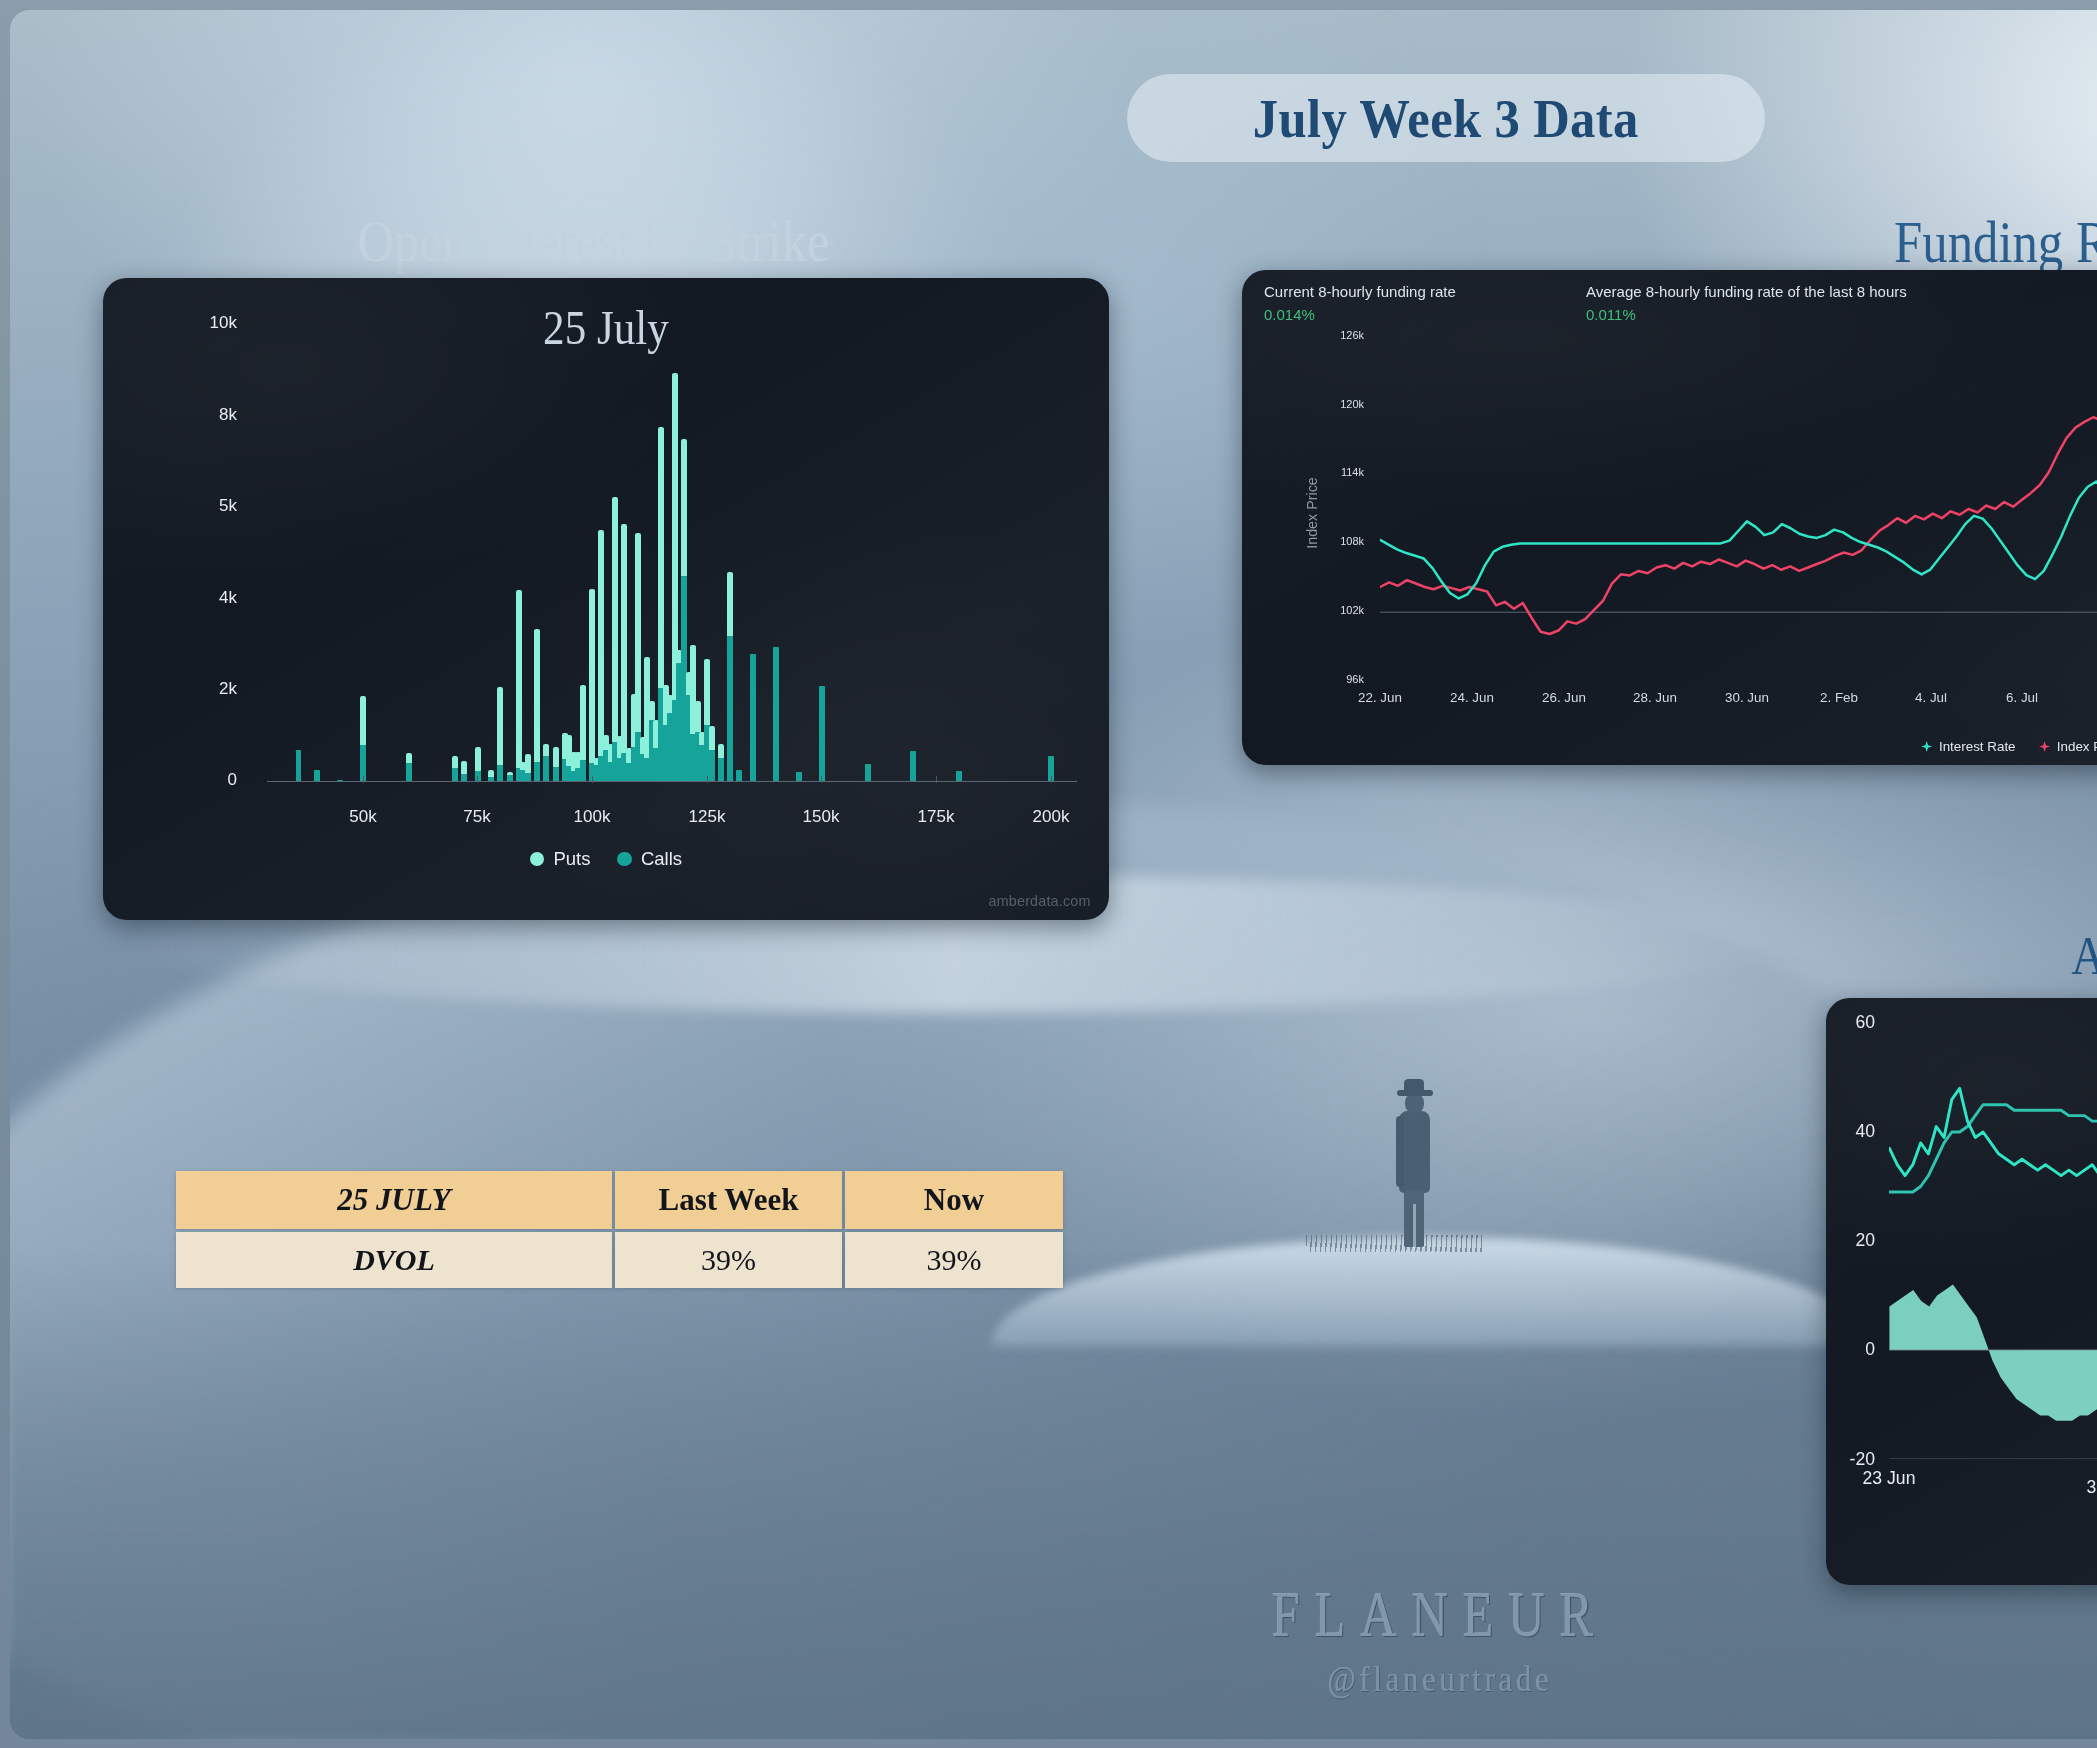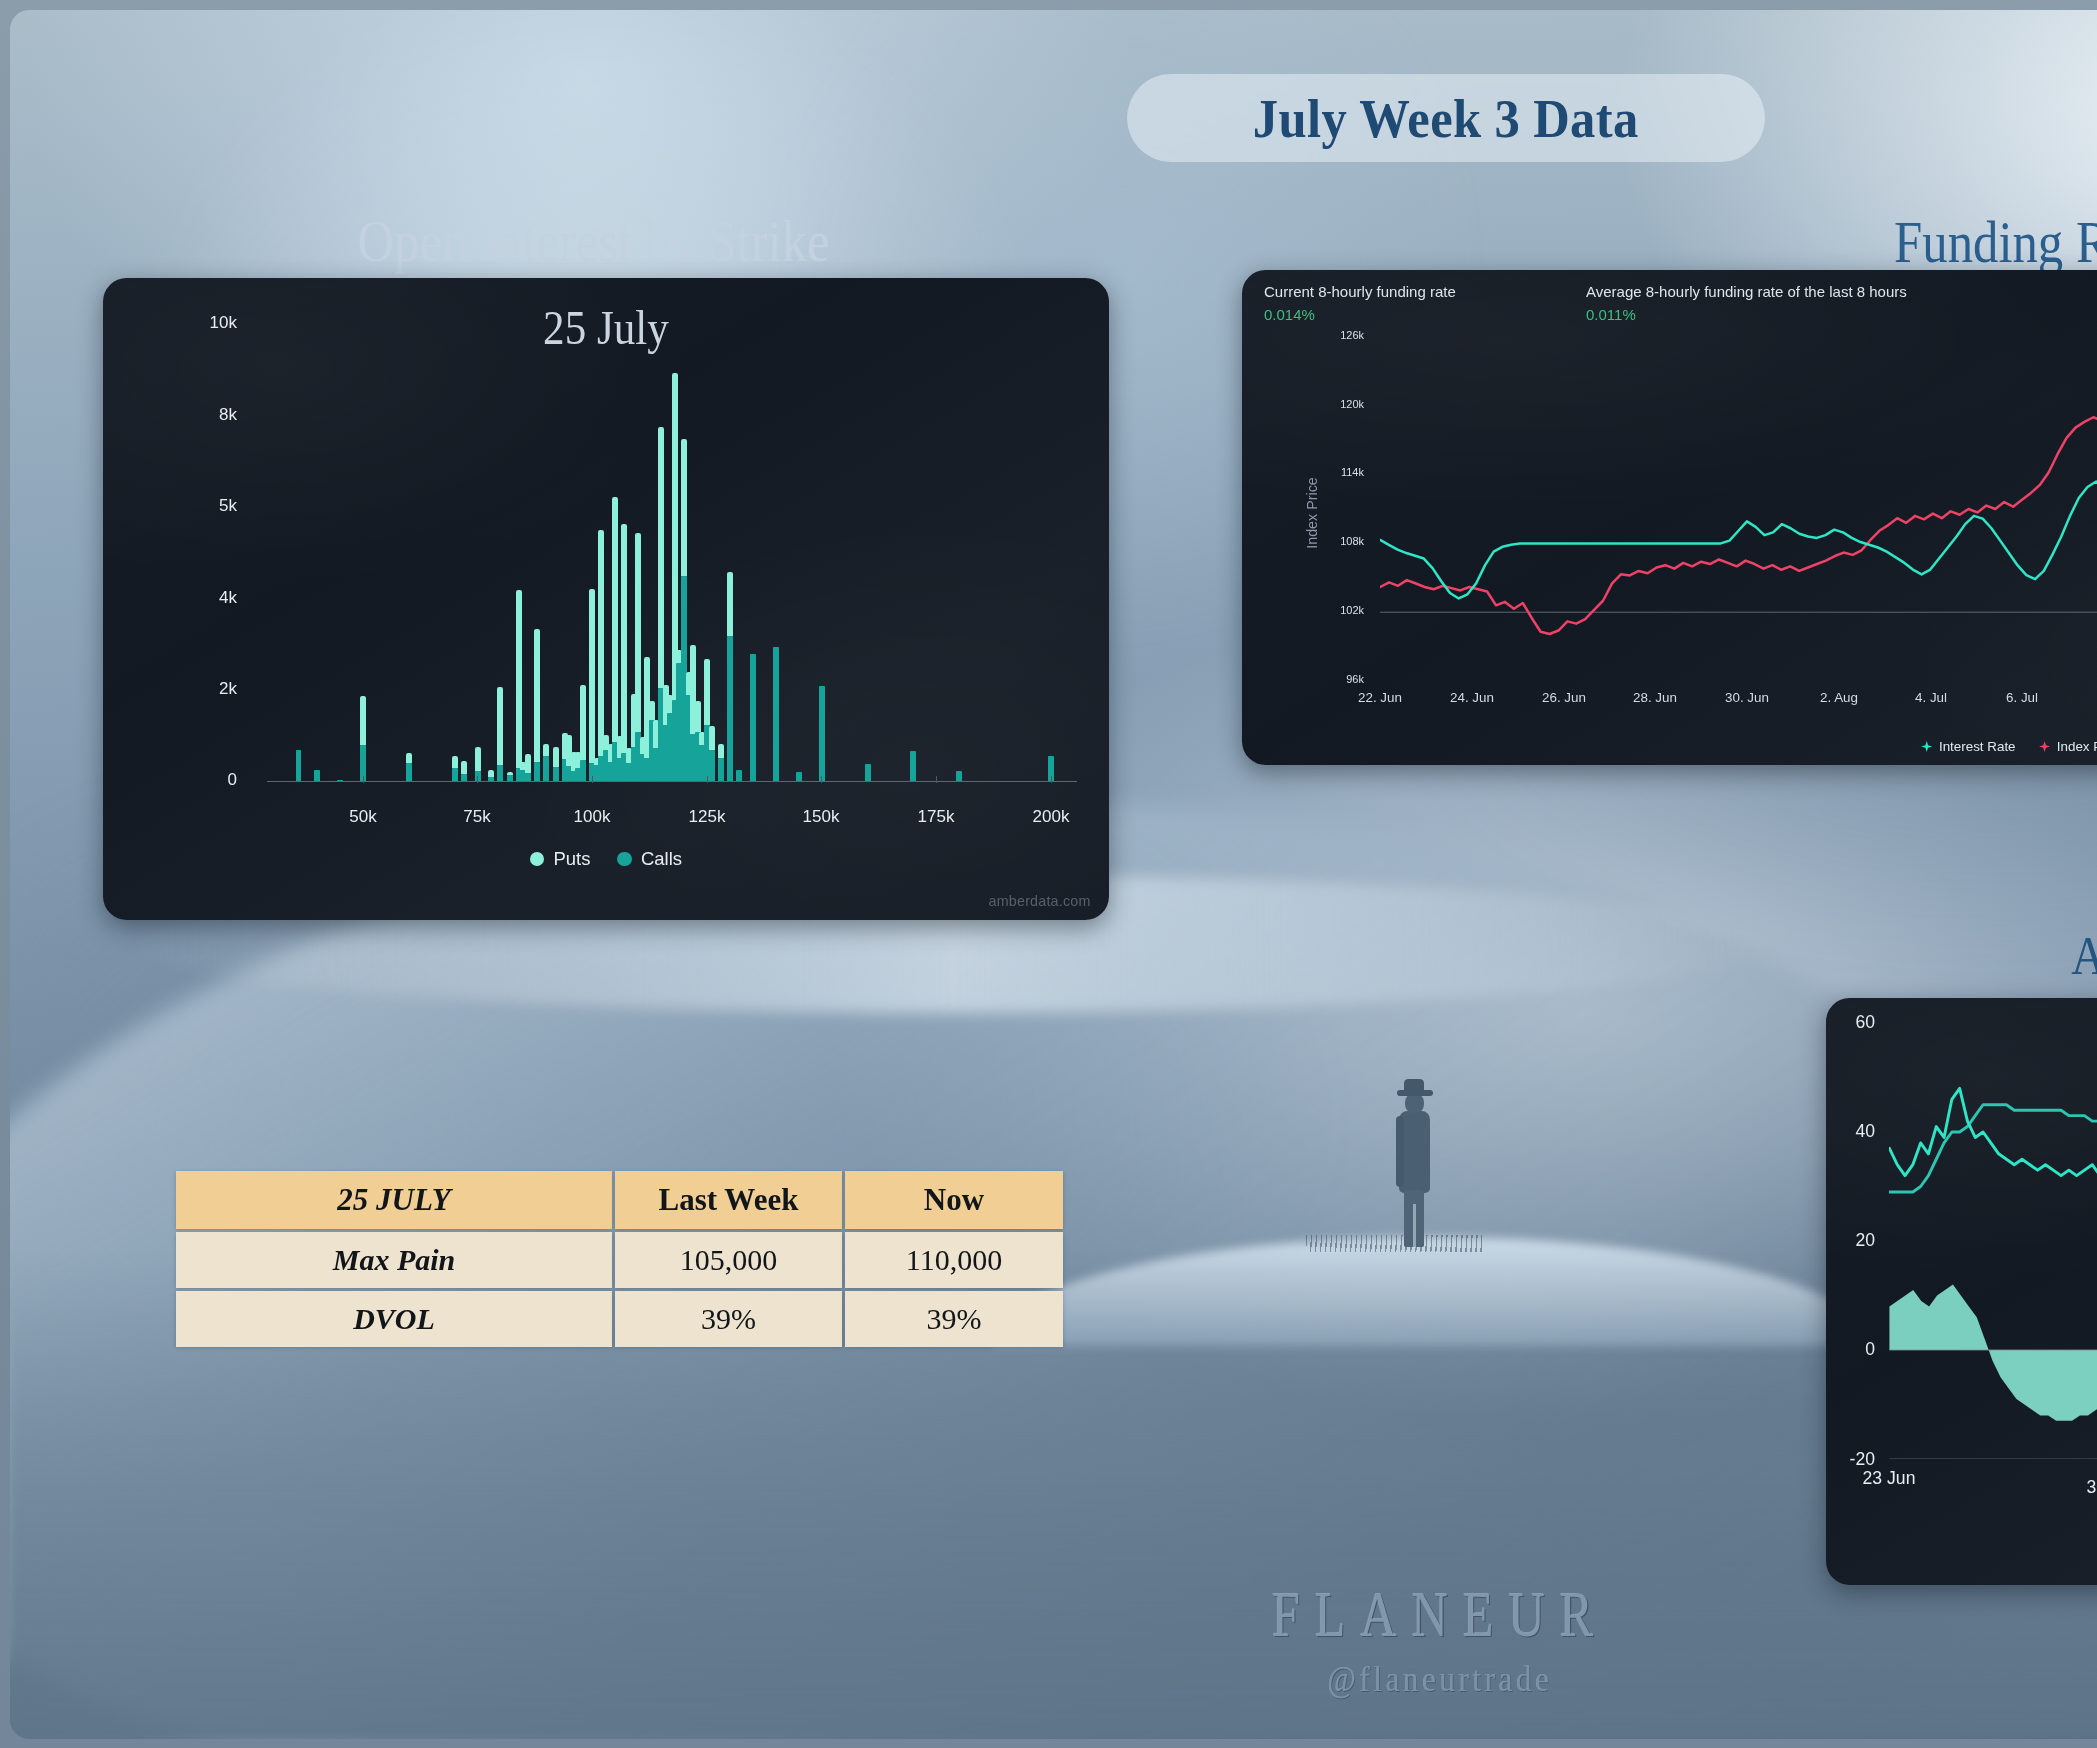--- a/index.html
+++ b/index.html
@@ -571,21 +571,21 @@
             <line x1="0" x2="3060" y1="656" y2="656" stroke="#6a7682" stroke-width="2"></line>
             <polyline points="0.0,595.9 21.3,584.9 42.5,593.1 63.8,579.5 85.0,587.7 106.3,595.9 127.5,601.3 148.8,593.1 170.0,598.6 191.3,604.1 212.5,595.9 233.8,601.3 255.0,606.8 276.3,639.6 297.5,631.4 318.8,647.8 340.0,634.1 361.3,669.7 382.5,702.5 403.8,707.9 425.0,699.7 446.3,677.9 467.5,683.3 488.7,672.4 510.0,650.5 531.3,628.7 552.5,587.7 573.8,565.8 595.0,568.5 616.3,557.6 637.5,563.1 658.8,549.4 680.0,543.9 701.3,552.1 722.5,538.5 743.8,546.7 765.0,535.7 786.2,541.2 807.5,530.3 828.8,538.5 850.0,546.7 871.3,533.0 892.5,541.2 913.8,552.1 935.0,543.9 956.3,554.9 977.5,546.7 998.8,557.6 1020.0,549.4 1041.3,541.2 1062.5,533.0 1083.8,522.1 1105.0,513.9 1126.3,519.3 1147.5,508.4 1168.8,483.8 1190.0,461.9 1211.3,448.3 1232.5,431.9 1253.8,442.8 1275.0,426.4 1296.3,434.6 1317.5,420.9 1338.8,431.9 1360.0,415.5 1381.3,423.7 1402.5,410.0 1423.8,418.2 1445.0,401.8 1466.3,410.0 1487.5,393.6 1508.8,404.5 1530.0,388.1 1551.3,371.7 1572.5,352.6 1593.8,322.5 1615.0,278.8 1636.3,240.5 1657.5,215.9 1678.8,202.3 1700.0,191.3 1721.3,199.5 1742.5,180.4 1763.7,188.6 1785.0,169.5 1806.3,180.4 1827.5,161.3 1848.8,172.2 1870.0,155.8 1891.3,142.1 1912.5,125.7 1933.8,109.3 1955.0,120.3 1976.3,101.1 1997.5,112.1 2018.8,95.7 2040.0,106.6 2061.3,90.2 2082.5,101.1 2103.8,84.7 2125.0,95.7 2146.3,103.9 2167.5,114.8 2188.8,98.4 2210.0,109.3 2231.3,92.9 2252.5,103.9 2273.8,112.1 2295.0,95.7 2316.3,106.6 2337.5,90.2 2358.8,82.0 2380.0,92.9 2401.3,76.5 2422.5,87.5 2443.8,71.1 2465.0,82.0 2486.3,92.9 2507.5,79.3 2528.8,90.2 2550.0,73.8 2571.3,84.7 2592.5,68.3 2613.8,79.3 2635.0,62.9 2656.3,73.8 2677.5,84.7 2698.8,71.1 2720.0,82.0 2741.3,65.6 2762.5,76.5 2783.8,87.5 2805.0,73.8 2826.3,84.7 2847.5,68.3 2868.8,79.3 2890.0,62.9 2911.3,73.8 2932.5,84.7 2953.8,71.1 2975.0,82.0 2996.3,65.6 3017.5,76.5 3038.8,60.1 3060.0,71.1" fill="none" stroke="#ee4266" stroke-width="6" stroke-linejoin="round" stroke-linecap="round"></polyline>
             <polyline points="0.0,483.8 20.8,495.3 41.6,506.8 62.4,515.0 83.3,521.5 104.1,528.1 124.9,551.0 145.7,582.2 166.5,610.1 187.3,623.2 208.2,613.4 229.0,587.1 249.8,544.5 270.6,511.7 291.4,500.2 312.2,495.3 333.1,492.0 353.9,492.0 374.7,492.0 395.5,492.0 416.3,492.0 437.1,492.0 458.0,492.0 478.8,492.0 499.6,492.0 520.4,492.0 541.2,492.0 562.0,492.0 582.9,492.0 603.7,492.0 624.5,492.0 645.3,492.0 666.1,492.0 686.9,492.0 707.8,492.0 728.6,492.0 749.4,492.0 770.2,492.0 791.0,492.0 811.8,492.0 832.7,485.4 853.5,462.5 874.3,439.5 895.1,452.6 915.9,472.3 936.7,465.8 957.6,446.1 978.4,455.9 999.2,469.0 1020.0,475.6 1040.8,478.9 1061.6,472.3 1082.4,459.2 1103.3,465.8 1124.1,478.9 1144.9,488.7 1165.7,495.3 1186.5,501.8 1207.3,511.7 1228.2,524.8 1249.0,537.9 1269.8,554.3 1290.6,565.8 1311.4,554.3 1332.2,528.1 1353.1,501.8 1373.9,475.6 1394.7,446.1 1415.5,426.4 1436.3,433.0 1457.1,455.9 1478.0,485.4 1498.8,515.0 1519.6,544.5 1540.4,567.4 1561.2,577.3 1582.0,557.6 1602.9,518.2 1623.7,475.6 1644.5,426.4 1665.3,383.8 1686.1,357.5 1706.9,344.4 1727.8,367.4 1748.6,410.0 1769.4,462.5 1790.2,505.1 1811.0,534.6 1831.8,554.3 1852.7,567.4 1873.5,574.0 1894.3,577.3 1915.1,570.7 1935.9,547.8 1956.7,508.4 1977.6,455.9 1998.4,403.4 2019.2,360.8 2040.0,331.3 2060.8,311.6 2081.6,285.4 2102.4,298.5 2123.3,275.5 2144.1,295.2 2164.9,334.6 2185.7,387.0 2206.5,442.8 2227.3,492.0 2248.2,528.1 2269.0,551.0 2289.8,560.9 2310.6,547.8 2331.4,515.0 2352.2,465.8 2373.1,410.0 2393.9,364.1 2414.7,334.6 2435.5,347.7 2456.3,383.8 2477.1,436.2 2498.0,485.4 2518.8,521.5 2539.6,544.5 2560.4,557.6 2581.2,560.9 2602.0,554.3 2622.9,541.2 2643.7,534.6 2664.5,544.5 2685.3,560.9 2706.1,570.7 2726.9,557.6 2747.8,531.4 2768.6,524.8 2789.4,537.9 2810.2,508.4 2831.0,446.1 2851.8,380.5 2872.7,334.6 2893.5,318.2 2914.3,328.0 2935.1,314.9 2955.9,410.0 2976.7,537.9 2997.6,606.8 3018.4,554.3 3039.2,495.3 3060.0,472.3" fill="none" stroke="#2ee6c5" stroke-width="6" stroke-linejoin="round" stroke-linecap="round"></polyline>
           </svg></div>
       <div id="fr-xticks">
           <div class="fr-xlab" style="left:138px;top:420px;">22. Jun</div>
           <div class="fr-xlab" style="left:230px;top:420px;">24. Jun</div>
           <div class="fr-xlab" style="left:322px;top:420px;">26. Jun</div>
           <div class="fr-xlab" style="left:413px;top:420px;">28. Jun</div>
           <div class="fr-xlab" style="left:505px;top:420px;">30. Jun</div>
-          <div class="fr-xlab" style="left:597px;top:420px;">2. Aug</div>
+          <div class="fr-xlab" style="left:597px;top:420px;">2. Feb</div>
           <div class="fr-xlab" style="left:689px;top:420px;">4. Jul</div>
           <div class="fr-xlab" style="left:780px;top:420px;">6. Jul</div>
         </div>
       <div id="fr-legend">
           <div class="it">
             <div class="mk" style="background:#2ee6c5;"></div>
             <span>Interest Rate</span>
           </div>
           <div class="it">
             <div class="mk" style="background:#ee4266;"></div>
@@ -619,25 +619,20 @@
     </div>
 
     <table id="data-table">
       <tbody id="tbody">
           <tr>
             <td class="hd c0">25 JULY</td>
             <td class="hd c1 num2">Last Week</td>
             <td class="hd c2 num2">Now</td>
           </tr>
           <tr>
-            <td class="bd c0">Max Pain</td>
-            <td class="bd c1 num">105,000</td>
-            <td class="bd c2 num">110,000</td>
-          </tr>
-          <tr>
             <td class="bd c0">DVOL</td>
             <td class="bd c1 num">39%</td>
             <td class="bd c2 num">39%</td>
           </tr>
         </tbody>
     </table>
 
     <div id="brand">
       <div class="name">FLANEUR</div>
       <div class="handle">@flaneurtrade</div>

